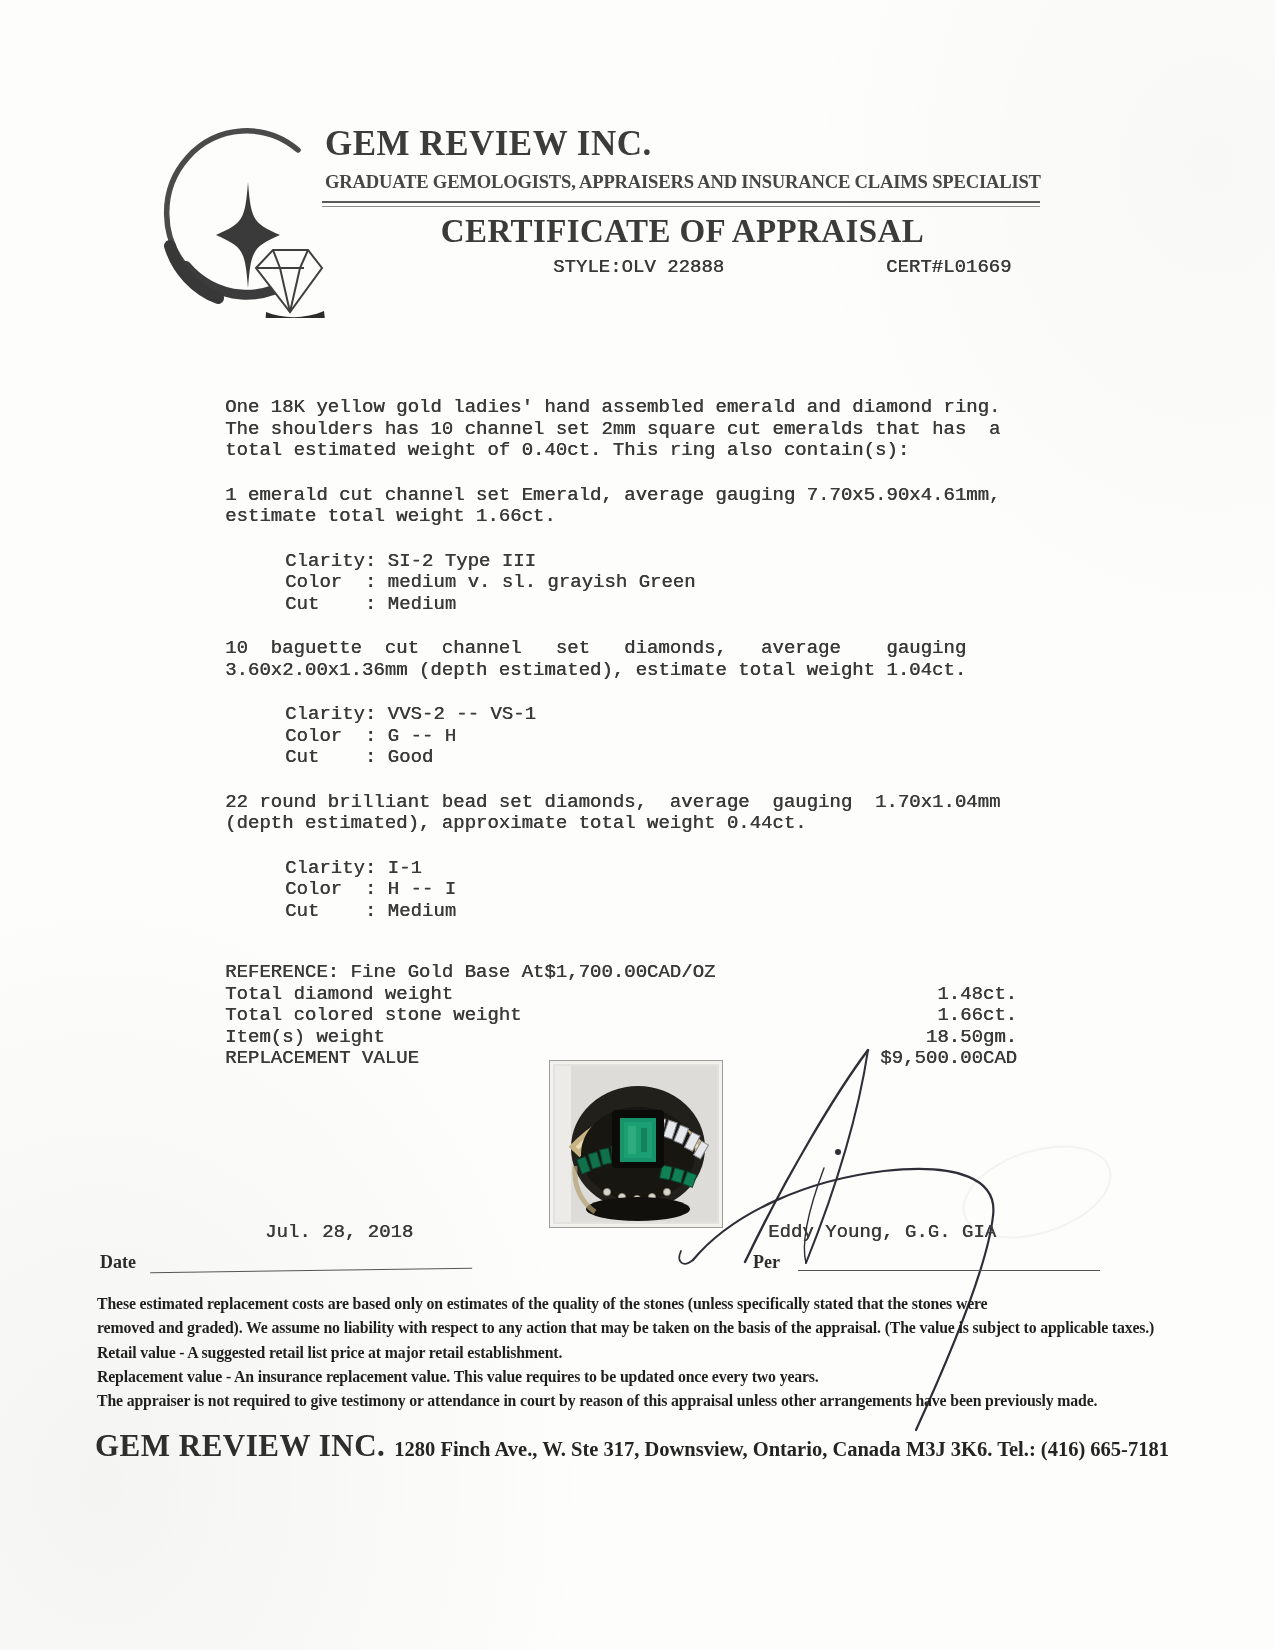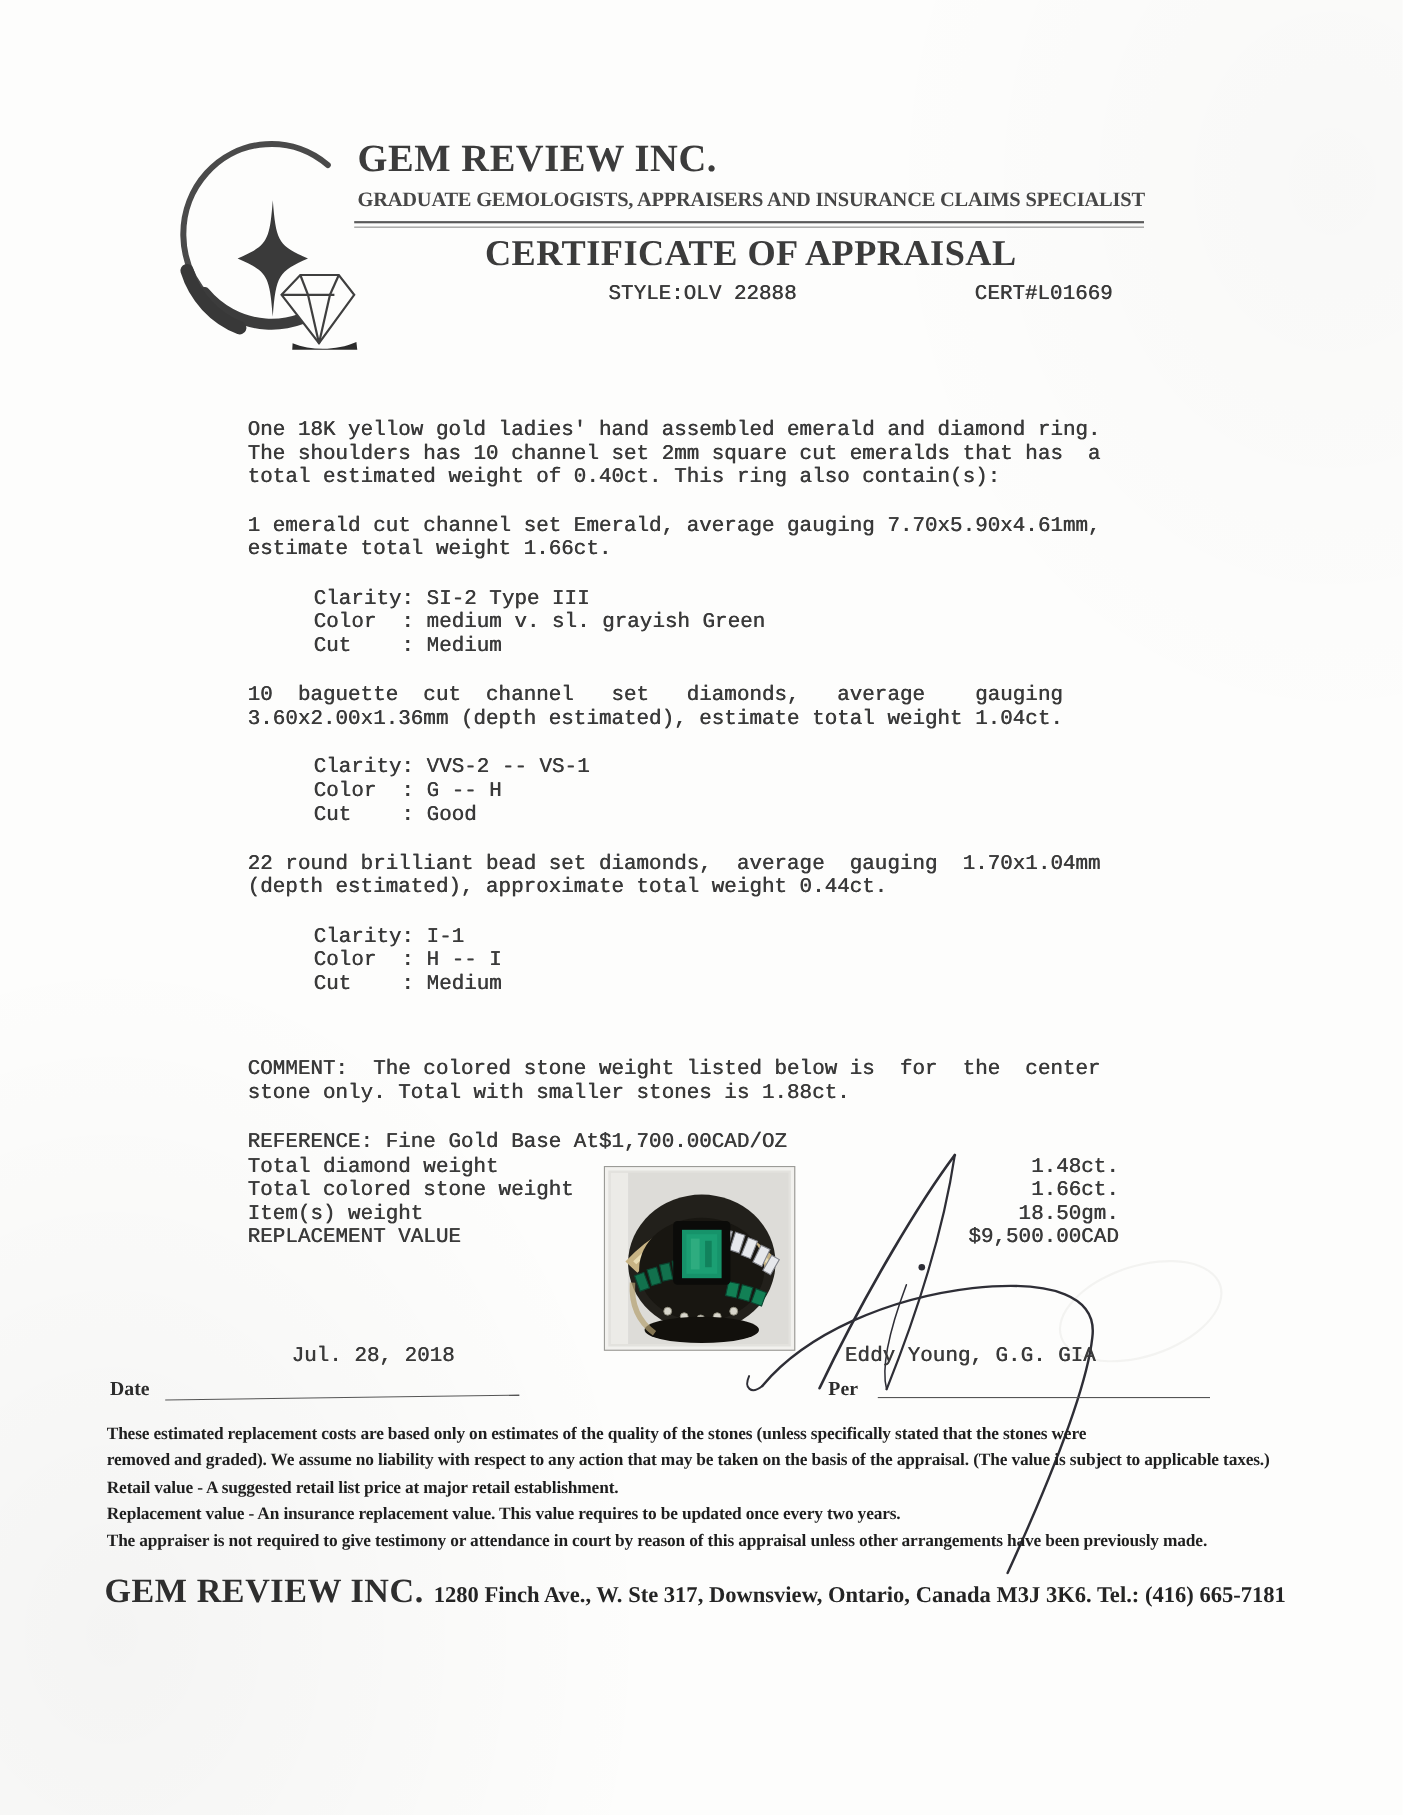--- a/index.html
+++ b/index.html
@@ -79,41 +79,39 @@
     </svg>
   </div>
 
   <div class="abs serif-b company" style="left:325px;top:124px;">GEM REVIEW INC.</div>
   <div class="abs serif-b tagline" style="left:325px;top:171px;">GRADUATE GEMOLOGISTS, APPRAISERS AND INSURANCE CLAIMS SPECIALIST</div>
   <div class="abs double-rule" style="left:322px;top:201px;width:718px;"></div>
   <div class="abs serif-b cert-title" style="left:325px;top:213px;width:715px;">CERTIFICATE OF APPRAISAL</div>
   <div class="abs mono" style="left:553px;top:257px;">STYLE:OLV 22888</div>
   <div class="abs mono" style="left:886px;top:257px;">CERT#L01669</div>
 
-  <div class="abs body-flow mono" style="left:225px;top:380px;">
+  <div class="abs body-flow mono" style="left:225px;top:397px;">
     <div class="block pre">One 18K yellow gold ladies' hand assembled emerald and diamond ring.
 The shoulders has 10 channel set 2mm square cut emeralds that has  a
 total estimated weight of 0.40ct. This ring also contain(s):</div>
     <div class="block pre">1 emerald cut channel set Emerald, average gauging 7.70x5.90x4.61mm,
 estimate total weight 1.66ct.</div>
     <div class="block pre indent">Clarity: SI-2 Type III
 Color  : medium v. sl. grayish Green
 Cut    : Medium</div>
     <div class="block pre">10  baguette  cut  channel   set   diamonds,   average    gauging
 3.60x2.00x1.36mm (depth estimated), estimate total weight 1.04ct.</div>
     <div class="block pre indent">Clarity: VVS-2 -- VS-1
 Color  : G -- H
 Cut    : Good</div>
     <div class="block pre">22 round brilliant bead set diamonds,  average  gauging  1.70x1.04mm
 (depth estimated), approximate total weight 0.44ct.</div>
-    <div class="block pre indent" style="margin-bottom:56px;">Clarity: I-1
+    <div class="block pre indent" style="margin-bottom:40px;">Clarity: I-1
 Color  : H -- I
 Cut    : Medium</div>
-    <div class="block pre" style="margin-bottom:24px;">COMMENT:  The colored stone weight listed below is  for  the  center
-stone only. Total with smaller stones is 1.88ct.</div>
     <div class="pre">REFERENCE: Fine Gold Base At$1,700.00CAD/OZ</div>
     <div class="val-row">
       <span class="pre">Total diamond weight</span>
       <span class="v pre">1.48ct.</span>
     </div>
     <div class="val-row">
       <span class="pre">Total colored stone weight</span>
       <span class="v pre">1.66ct.</span>
     </div>
     <div class="val-row">

